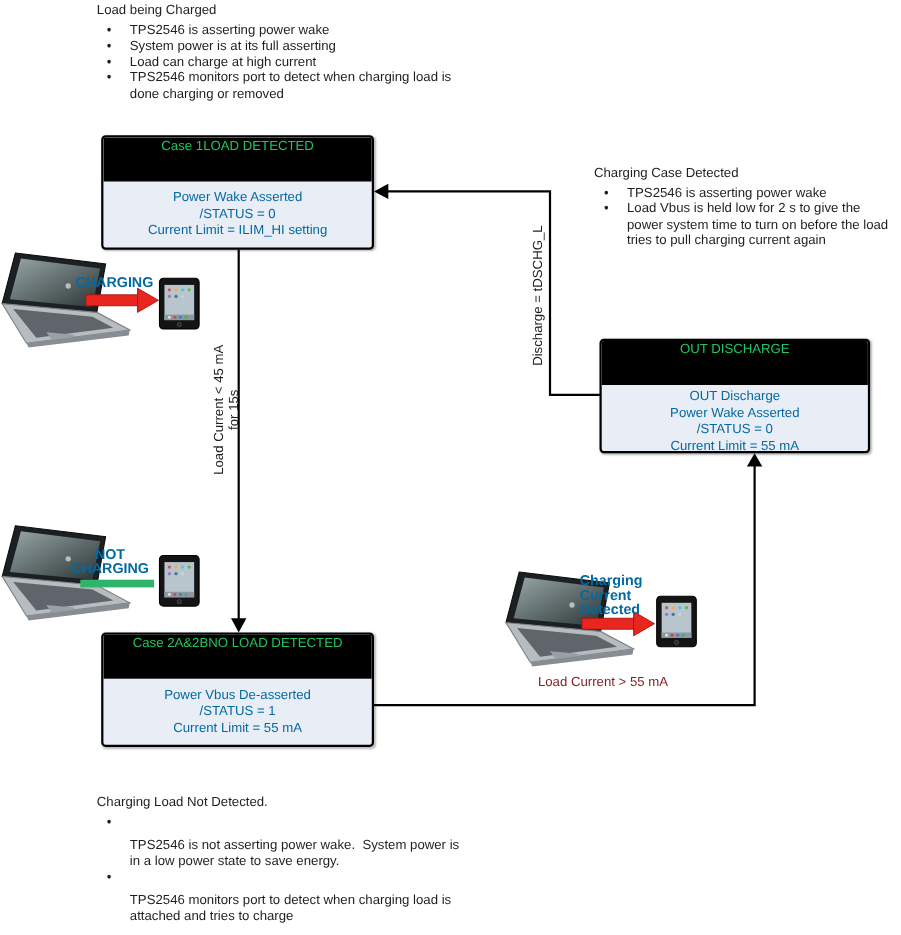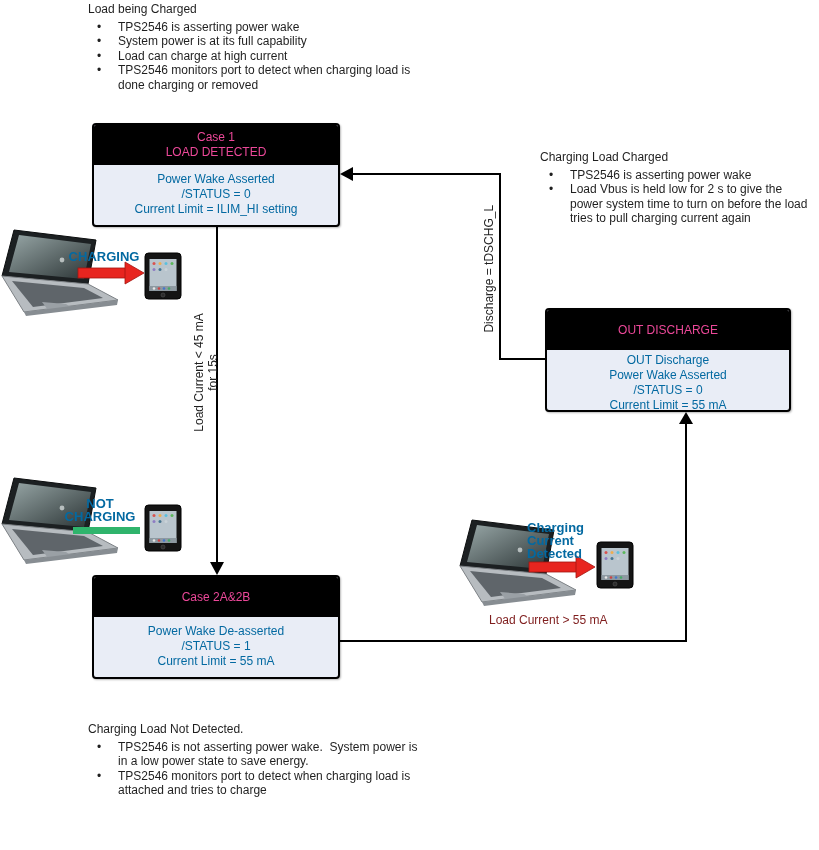--- a/index.html
+++ b/index.html
@@ -9,29 +9,29 @@
   }
   
   .note{position:absolute;font-size:12px;line-height:14.6px;color:#1f1f1f;}
   .note .title{margin:0 0 3px 0;}
   .brow{display:flex;}
   .bmark{flex:none;width:30px;padding-left:9px;box-sizing:border-box;}
   .bmark::before{content:"\2022";font-size:12px;}
   .btext{white-space:pre-wrap;}
   #note-top .btext{width:300px;}
   #note-right .btext{width:240px;}
-  #note-bottom .btext{width:312px;}
+  #note-bottom .btext{width:312px;margin-top:21px;}
   
   .state-box{
     position:absolute;border:2px solid #000;border-radius:4px;overflow:hidden;
     background:#e9edf6;box-shadow:1px 1px 2px rgba(0,0,0,.28);
     text-align:center;font-size:12px;box-sizing:border-box;
   }
   .state-header{
-    background:#000;color:#ec4899;display:flex;flex-direction:column;
+    background:#000;color:#22c55e;display:flex;flex-direction:row;
     justify-content:center;line-height:15px;
   }
   .state-body{padding-top:7px;line-height:15px;color:#0369a1;}
   #box-case1{left:92px;top:123px;width:248px;height:104px;}
   #box-case1 .state-header{height:40px;}
   #box-outdis{left:545px;top:308px;width:246px;height:104px;}
   #box-outdis .state-header{height:40px;}
   #box-case2{left:92px;top:575px;width:248px;height:104px;}
   #box-case2 .state-header{height:40px;}
   
@@ -126,34 +126,34 @@
   </svg>
 
   <div class="note" id="note-top" style="left:88px;top:2px;">
     <div class="title">Load being Charged</div>
     <div class="brow">
         <span class="bmark"></span>
         <span class="btext">TPS2546 is asserting power wake</span>
       </div>
     <div class="brow">
         <span class="bmark"></span>
-        <span class="btext">System power is at its full capability</span>
+        <span class="btext">System power is at its full asserting</span>
       </div>
     <div class="brow">
         <span class="bmark"></span>
         <span class="btext">Load can charge at high current</span>
       </div>
     <div class="brow">
         <span class="bmark"></span>
         <span class="btext">TPS2546 monitors port to detect when charging load is done charging or removed</span>
       </div>
   </div>
 
   <div class="note" id="note-right" style="left:540px;top:150px;">
-    <div class="title">Charging Load Charged</div>
+    <div class="title">Charging Case Detected</div>
     <div class="brow">
         <span class="bmark"></span>
         <span class="btext">TPS2546 is asserting power wake</span>
       </div>
     <div class="brow">
         <span class="bmark"></span>
         <span class="btext">Load Vbus is held low for 2 s to give the power system time to turn on before the load tries to pull charging current again</span>
       </div>
   </div>
 
@@ -189,23 +189,24 @@
       <div>OUT Discharge</div>
       <div>Power Wake Asserted</div>
       <div>/STATUS = 0</div>
       <div>Current Limit = 55 mA</div>
     </div>
   </div>
 
   <div class="state-box" id="box-case2">
     <div class="state-header">
       <div>Case 2A&amp;2B</div>
+      <div>NO LOAD DETECTED</div>
     </div>
     <div class="state-body">
-      <div>Power Wake De-asserted</div>
+      <div>Power Vbus De-asserted</div>
       <div>/STATUS = 1</div>
       <div>Current Limit = 55 mA</div>
     </div>
   </div>
 
   <div class="vlabel" id="lbl-case1-case2">
     <div>Load Current &lt; 45 mA</div>
     <div>for 15s</div>
   </div>
   <div class="vlabel" id="lbl-discharge">Discharge = tDSCHG_L</div>

